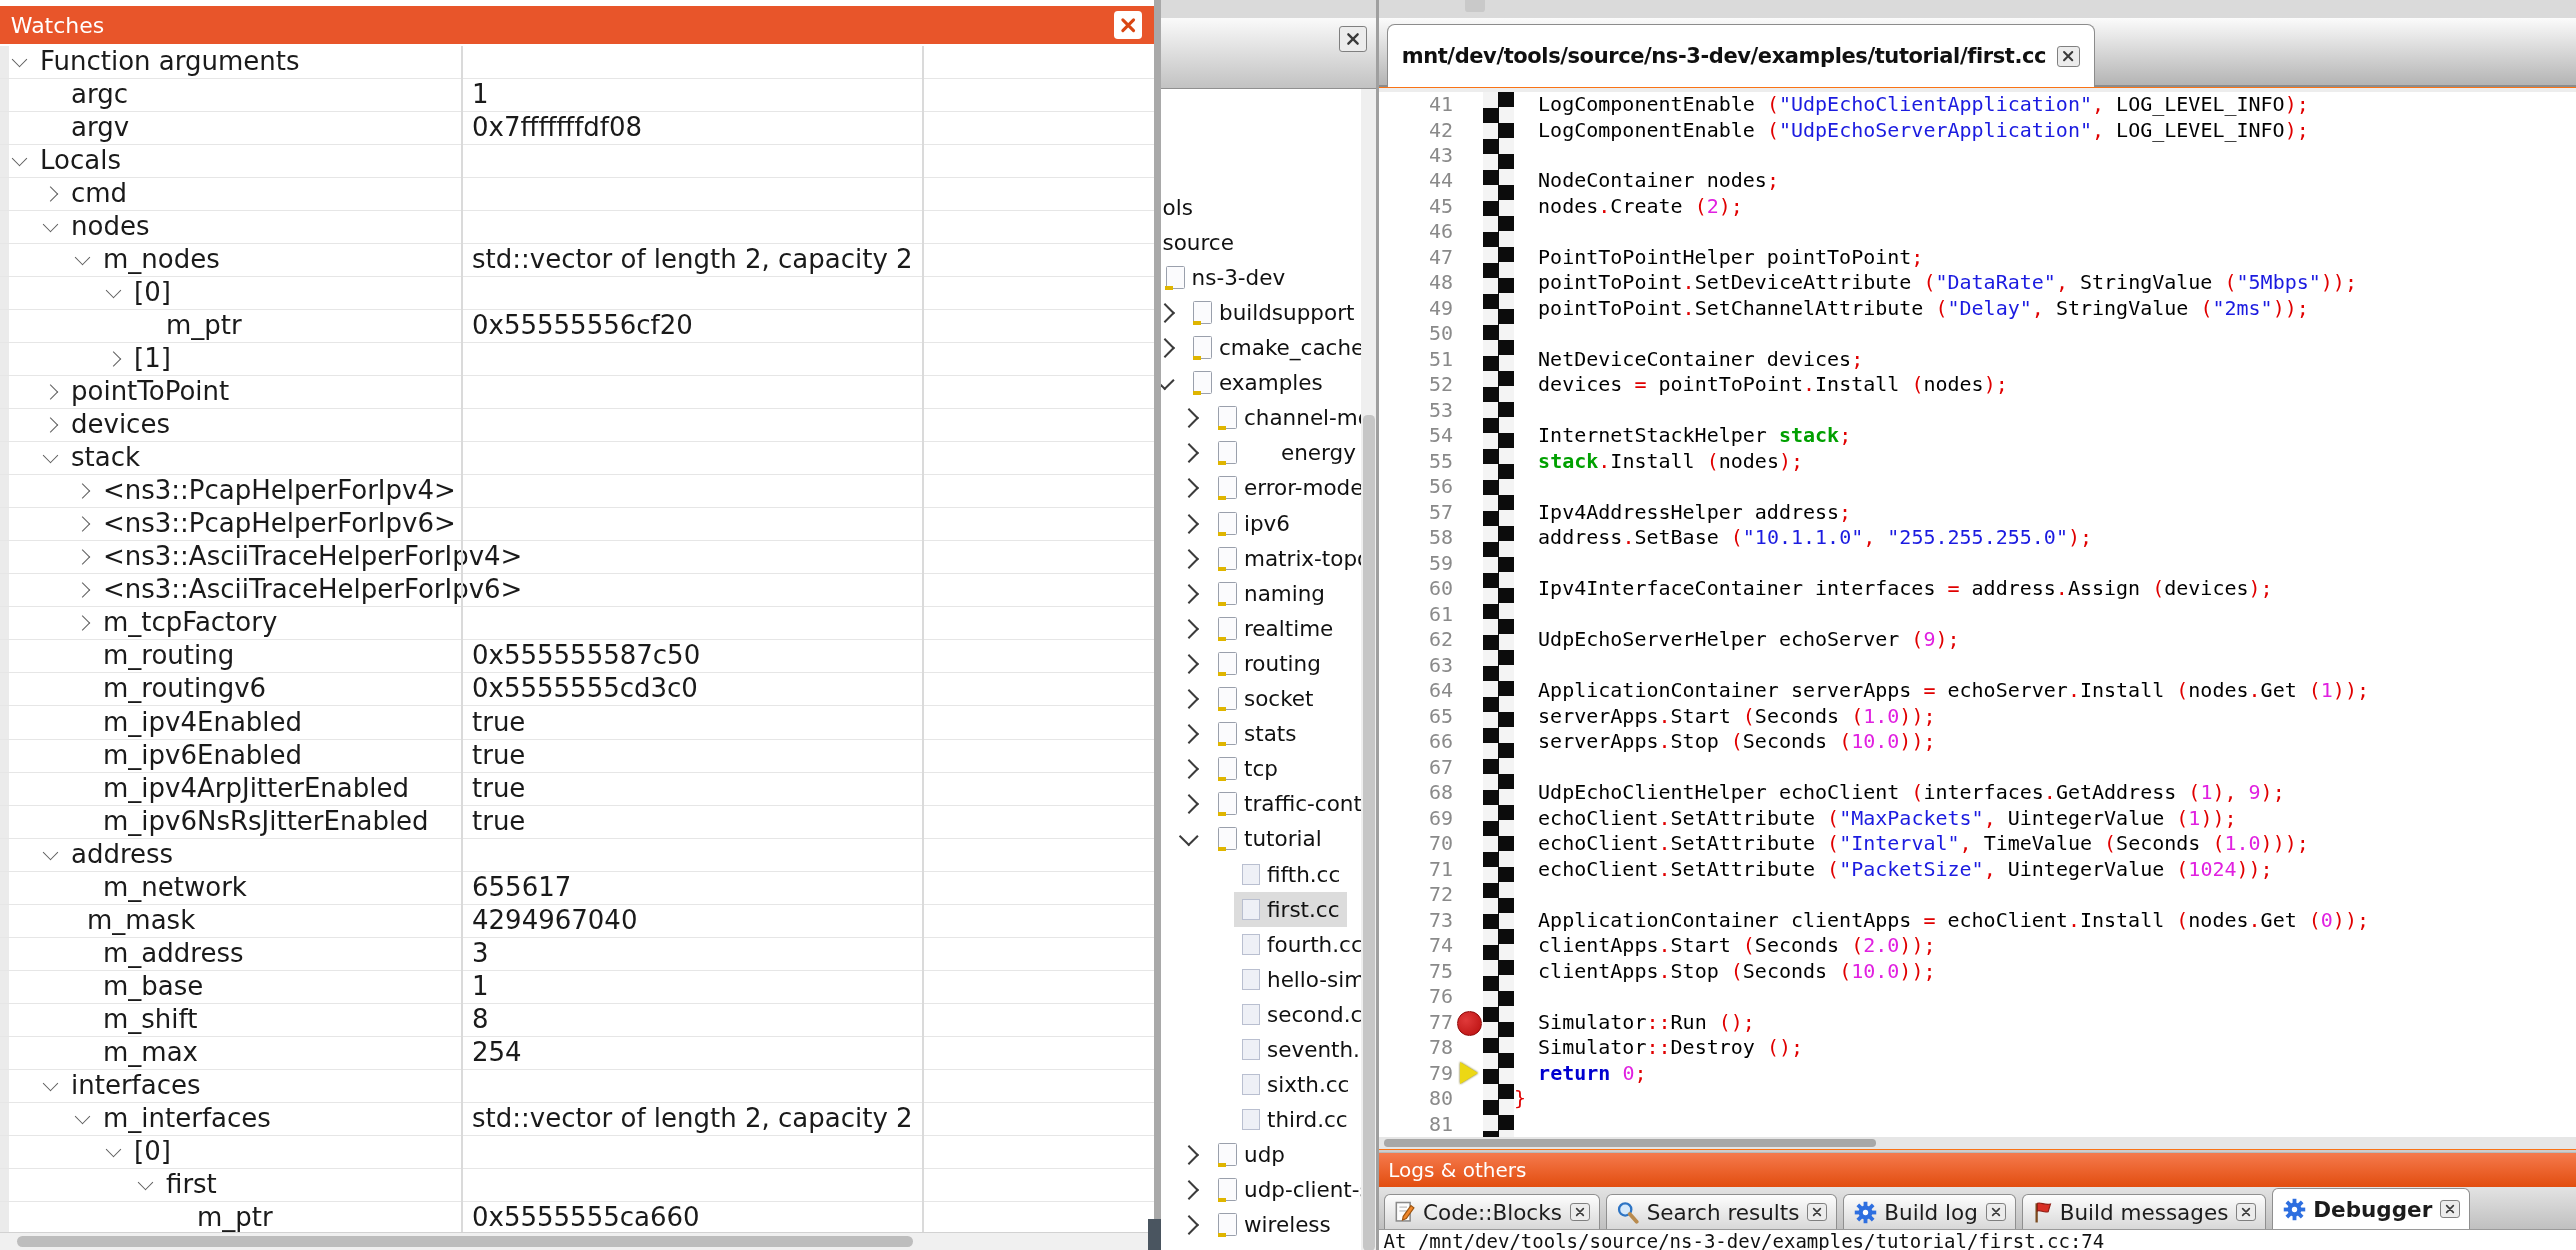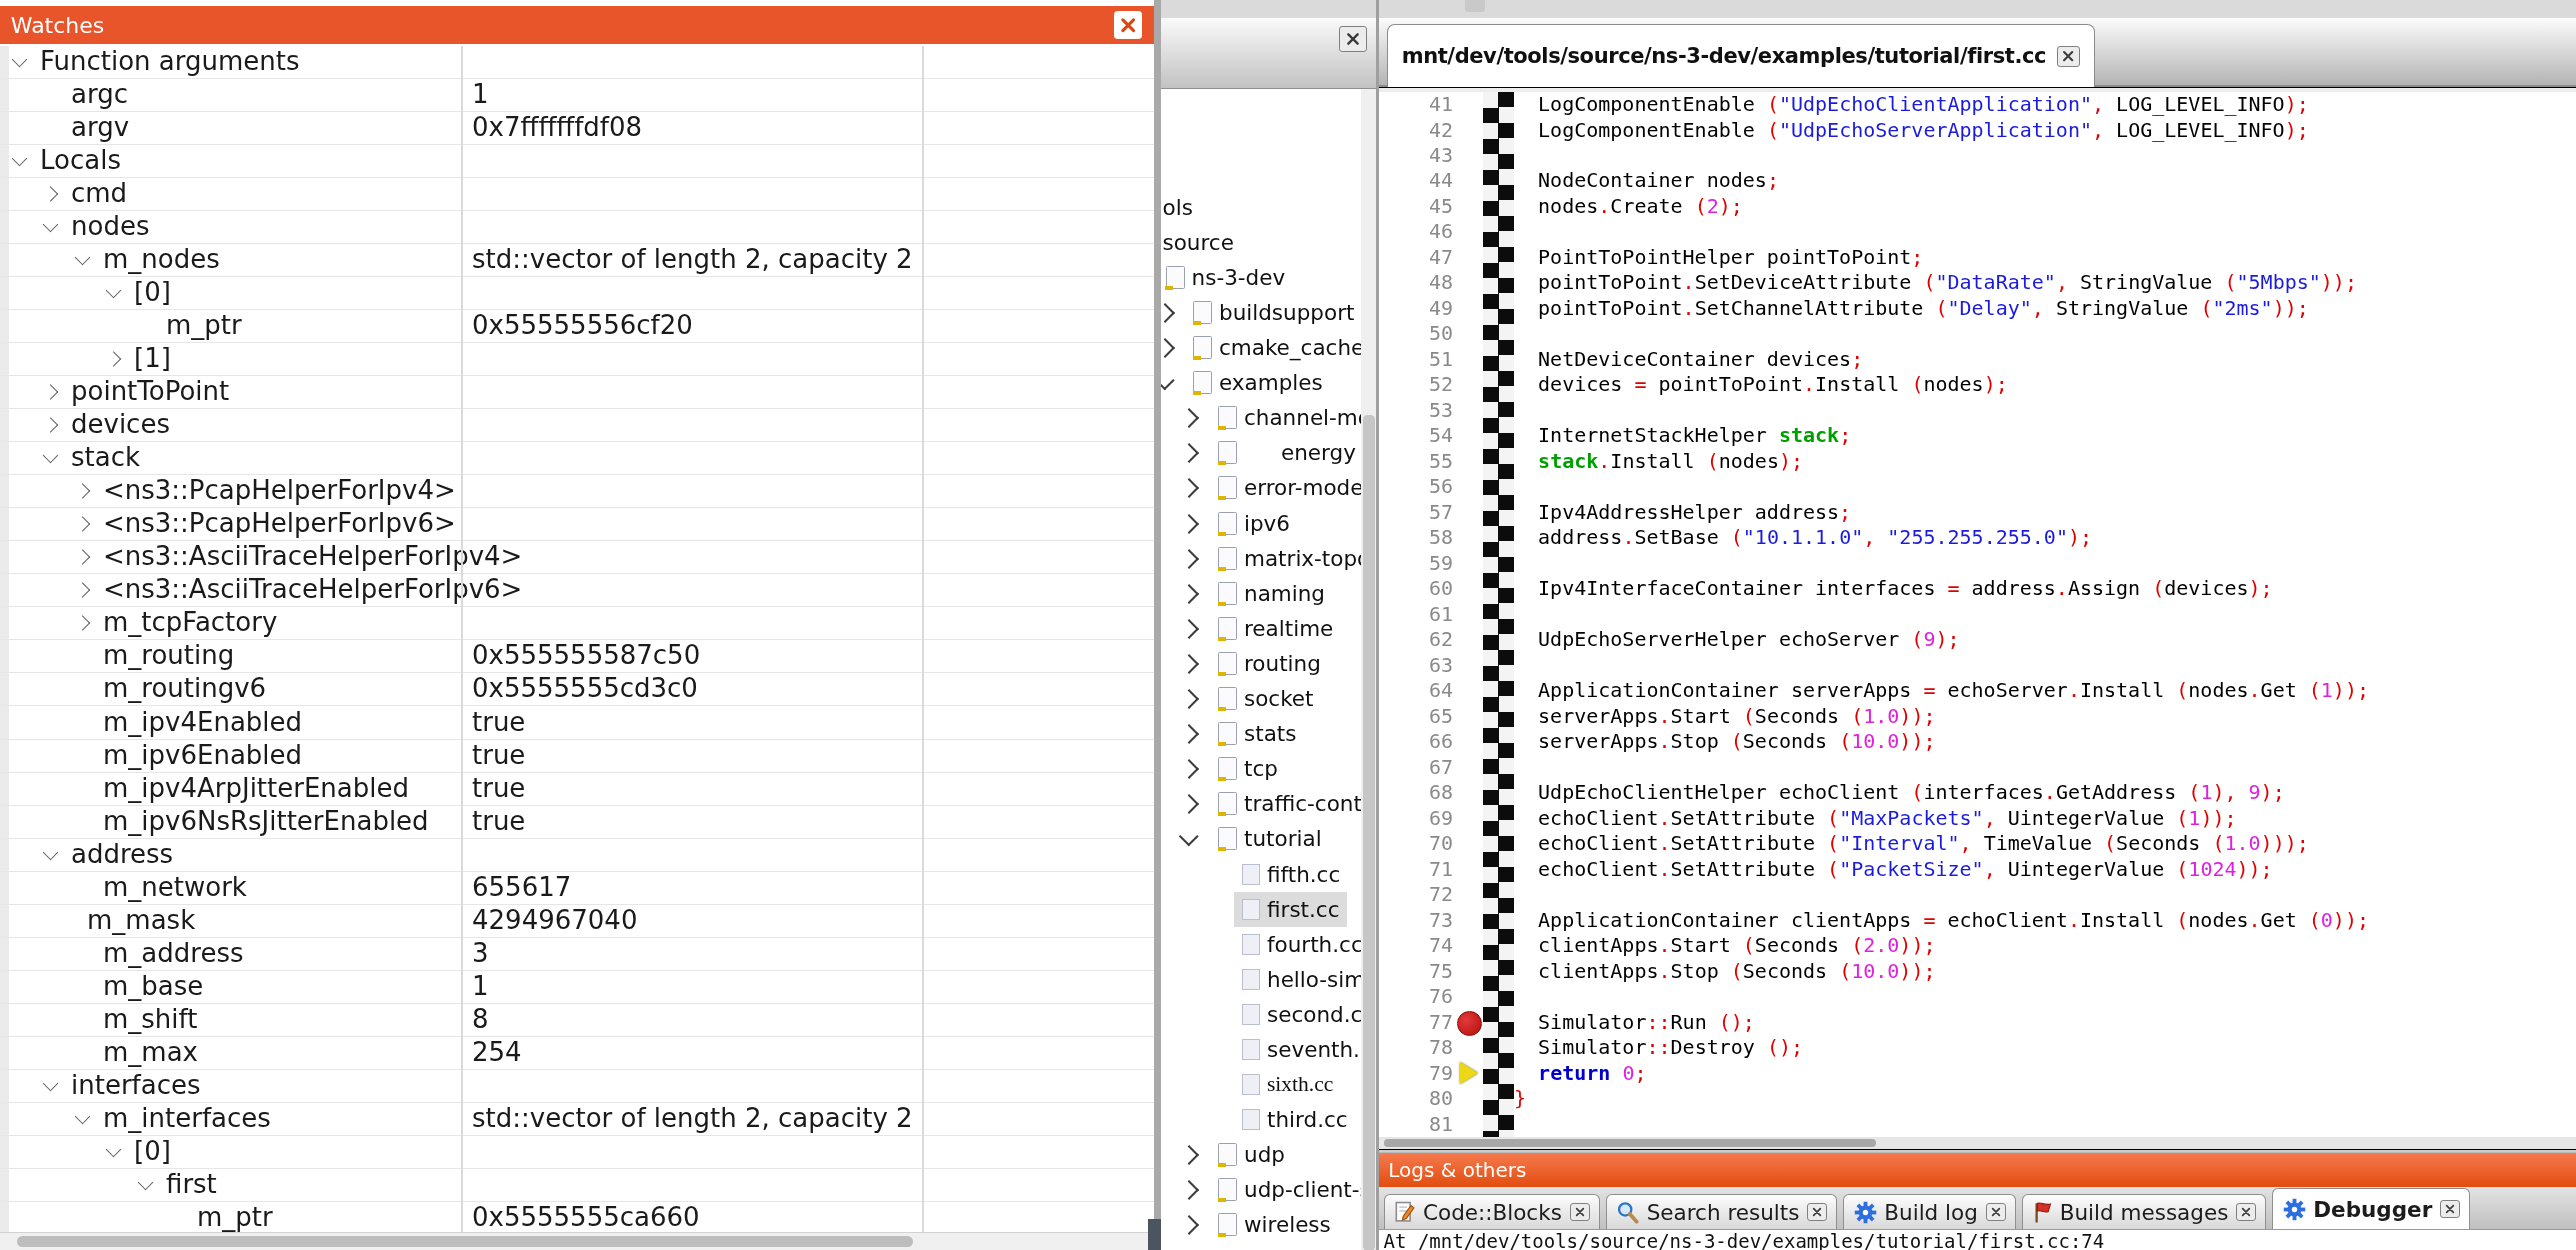--- a/index.html
+++ b/index.html
@@ -48,21 +48,21 @@
   .tchev.open{transform:translateY(-72%) rotate(45deg);}
   .tchev.closed{transform:translateY(-50%) rotate(-45deg);}
   .ficon{width:17px;height:21px;background:#fbfbfd;border:1.5px solid #9aa0ac;border-radius:1.5px;position:relative;flex:0 0 auto;}
   .ficon:after{content:"";position:absolute;left:-1.5px;bottom:-1.5px;width:8.4px;height:3.8px;background:#dfb500;}
   .fileicon{width:16px;height:19px;background:#eef0f6;border:1.5px solid #b9bfd0;flex:0 0 auto;}
   .t-scroll{position:absolute;right:1.5px;top:89px;width:15.4px;height:1161px;background:#efefef;}
   .t-scroll .thumb{position:absolute;left:1.5px;top:326px;width:12.3px;height:836px;background:#c6c6c6;border-radius:4.6px;}
   #treeedge{position:absolute;left:1376px;top:0;width:3.1px;height:1250px;background:#9f9f9f;}
 
   
-  #editor{position:absolute;left:1379px;top:0;width:1197px;height:1150px;background:#000000;overflow:hidden;}
+  #editor{position:absolute;left:1379px;top:0;width:1197px;height:1150px;background:#f97316;overflow:hidden;}
   .e-topstrip{position:absolute;left:0;top:0;width:100%;height:18.4px;background:#dadada;}
   .e-remnant{position:absolute;left:86px;top:0;width:20px;height:12.3px;background:#c9c9c9;border-radius:0 0 3.1px 3.1px;}
   .e-tabbar{position:absolute;left:0;top:18.4px;width:100%;height:69px;
             background:linear-gradient(#fbfbfb,#b4b4b4);border-bottom:2.3px solid #8c8c8c;box-sizing:border-box;}
   .e-tab{position:absolute;left:7.7px;top:6.1px;height:63px;background:#fff;border:1.5px solid #8c8c8c;border-bottom:none;
          border-radius:7.7px 7.7px 0 0;display:flex;align-items:center;padding:0 14px;gap:10.8px;box-sizing:border-box;}
   .e-tab .path{font-size:21px;font-weight:700;color:#101010;letter-spacing:-0.4px;white-space:nowrap;}
   .e-underline{position:absolute;left:0;top:88px;width:100%;height:4.6px;background:#ededed;border-bottom:1.5px solid #cfcfcf;box-sizing:border-box;}
   #codearea{position:absolute;left:0;top:92px;width:100%;height:1045px;background:#fff;overflow:hidden;}
   .gnum{position:absolute;left:0;width:74px;text-align:right;font-family:"DejaVu Sans Mono",monospace;
@@ -445,21 +445,21 @@
             <div class="fileicon"></div>
             <span class="tlabel">second.cc</span>
           </div>
         </div>
         <div class="trow" style="top: 943px; height: 35px;">
           <div class="titem" style="left: 81px;">
             <div class="fileicon"></div>
             <span class="tlabel">seventh.cc</span>
           </div>
         </div>
-        <div class="trow" style="top: 978px; height: 35px; font-family: Liberation Serif, serif;">
+        <div class="trow" style="top: 978px; height: 35px;">
           <div class="titem" style="left: 81px;">
             <div class="fileicon"></div>
             <span class="tlabel">sixth.cc</span>
           </div>
         </div>
         <div class="trow" style="top: 1013px; height: 35px;">
           <div class="titem" style="left: 81px;">
             <div class="fileicon"></div>
             <span class="tlabel">third.cc</span>
           </div>

